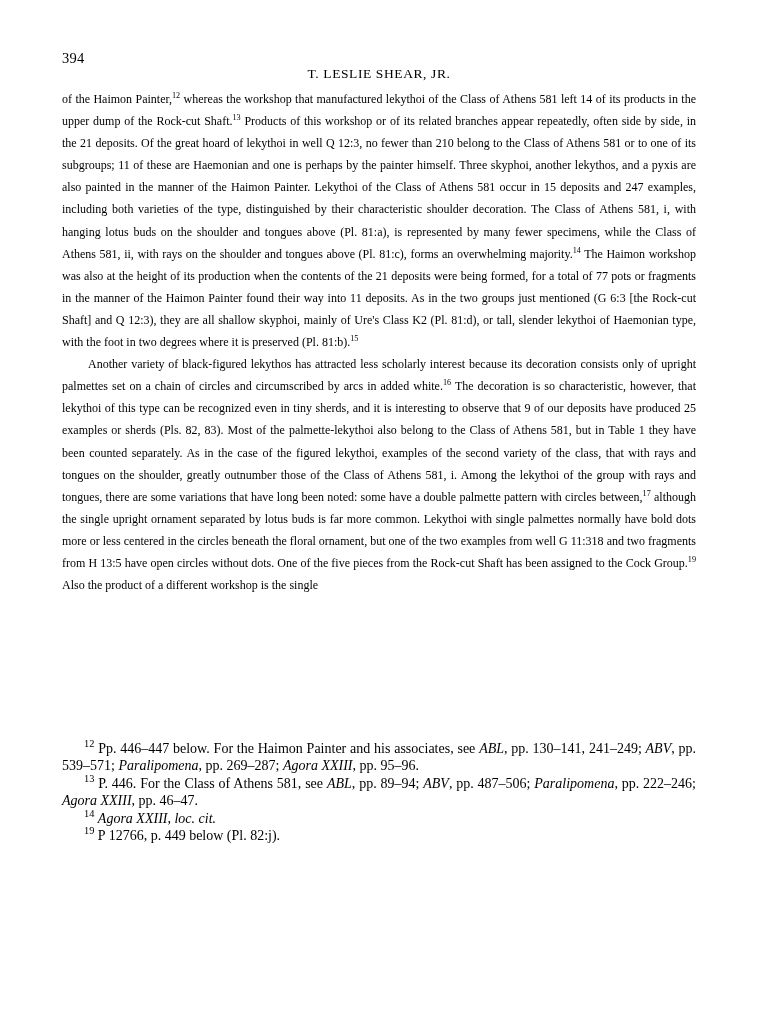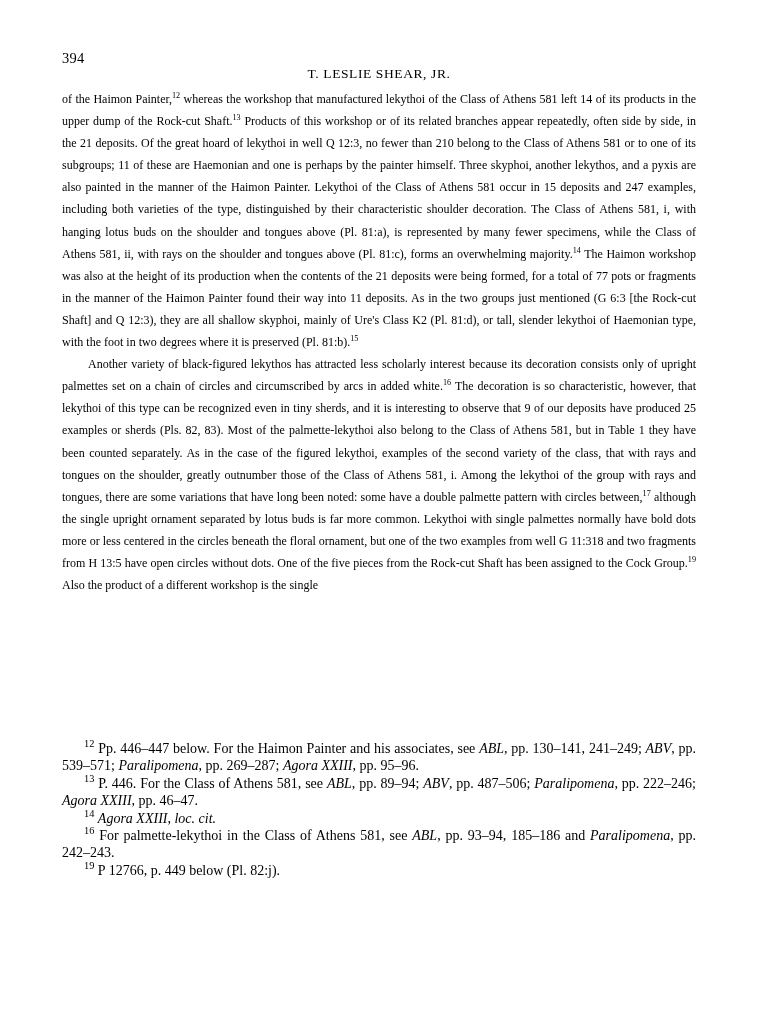--- a/index.html
+++ b/index.html
@@ -99,17 +99,16 @@
 
   <div class="body-text">
     <p id="para-1">of the Haimon Painter,<sup>12</sup> whereas the workshop that manufactured lekythoi of the Class of Athens 581 left 14 of its products in the upper dump of the Rock-cut Shaft.<sup>13</sup> Products of this workshop or of its related branches appear repeatedly, often side by side, in the 21 deposits. Of the great hoard of lekythoi in well Q 12:3, no fewer than 210 belong to the Class of Athens 581 or to one of its subgroups; 11 of these are Haemonian and one is perhaps by the painter himself. Three skyphoi, another lekythos, and a pyxis are also painted in the manner of the Haimon Painter. Lekythoi of the Class of Athens 581 occur in 15 deposits and 247 examples, including both varieties of the type, distinguished by their characteristic shoulder decoration. The Class of Athens 581, i, with hanging lotus buds on the shoulder and tongues above (Pl. 81:a), is represented by many fewer specimens, while the Class of Athens 581, ii, with rays on the shoulder and tongues above (Pl. 81:c), forms an overwhelming majority.<sup>14</sup> The Haimon workshop was also at the height of its production when the contents of the 21 deposits were being formed, for a total of 77 pots or fragments in the manner of the Haimon Painter found their way into 11 deposits. As in the two groups just mentioned (G 6:3 [the Rock-cut Shaft] and Q 12:3), they are all shallow skyphoi, mainly of Ure's Class K2 (Pl. 81:d), or tall, slender lekythoi of Haemonian type, with the foot in two degrees where it is preserved (Pl. 81:b).<sup>15</sup></p>
     <p id="para-2" class="indent">Another variety of black-figured lekythos has attracted less scholarly interest because its decoration consists only of upright palmettes set on a chain of circles and circumscribed by arcs in added white.<sup>16</sup> The decoration is so characteristic, however, that lekythoi of this type can be recognized even in tiny sherds, and it is interesting to observe that 9 of our deposits have produced 25 examples or sherds (Pls. 82, 83). Most of the palmette-lekythoi also belong to the Class of Athens 581, but in Table 1 they have been counted separately. As in the case of the figured lekythoi, examples of the second variety of the class, that with rays and tongues on the shoulder, greatly outnumber those of the Class of Athens 581, i. Among the lekythoi of the group with rays and tongues, there are some variations that have long been noted: some have a double palmette pattern with circles between,<sup>17</sup> although the single upright ornament separated by lotus buds is far more common. Lekythoi with single palmettes normally have bold dots more or less centered in the circles beneath the floral ornament, but one of the two examples from well G 11:318 and two fragments from H 13:5 have open circles without dots. One of the five pieces from the Rock-cut Shaft has been assigned to the Cock Group.<sup>19</sup> Also the product of a different workshop is the single</p>
   </div>
 
   <div class="notes">
     <p class="note" id="note-12"><sup>12</sup> Pp. 446–447 below. For the Haimon Painter and his associates, see <i>ABL</i>, pp. 130–141, 241–249; <i>ABV</i>, pp. 539–571; <i>Paralipomena</i>, pp. 269–287; <i>Agora XXIII</i>, pp. 95–96.</p>
     <p class="note" id="note-13"><sup>13</sup> P. 446. For the Class of Athens 581, see <i>ABL</i>, pp. 89–94; <i>ABV</i>, pp. 487–506; <i>Paralipomena</i>, pp. 222–246; <i>Agora XXIII</i>, pp. 46–47.</p>
     <p class="note" id="note-14"><sup>14</sup> <i>Agora XXIII</i>, <i>loc. cit.</i></p>
-    <p class="note" id="note-16"><sup>16</sup> For palmette-lekythoi in the Class of Athens 581, see <i>ABL</i>, pp. 93–94, 185–186 and <i>Paralipomena</i>, pp. 242–243.</p>
     <p class="note" id="note-18"><sup>19</sup> P 12766, p. 449 below (Pl. 82:j).</p>
   </div>
 
 </div>
 
 </body></html>

